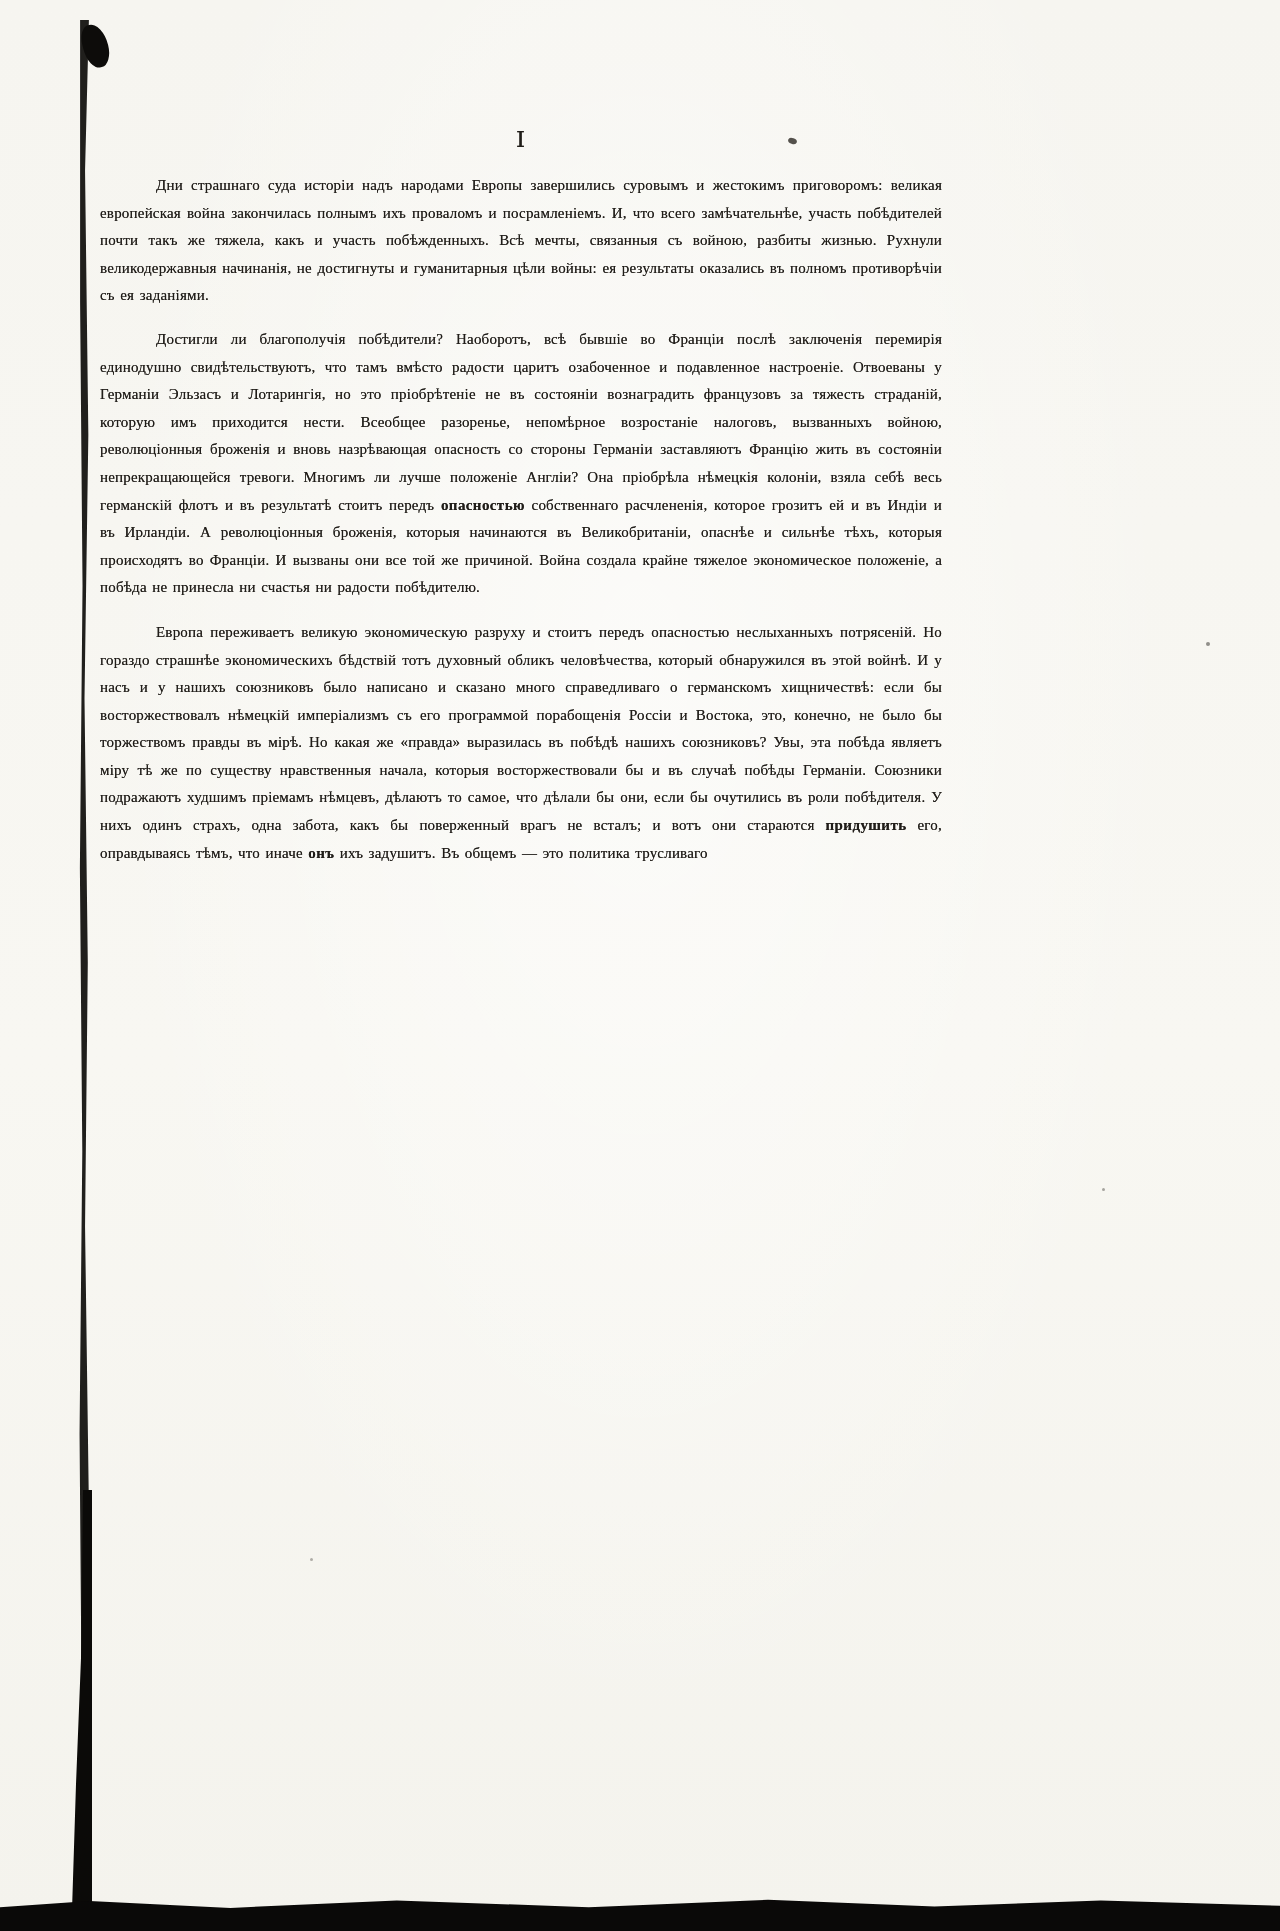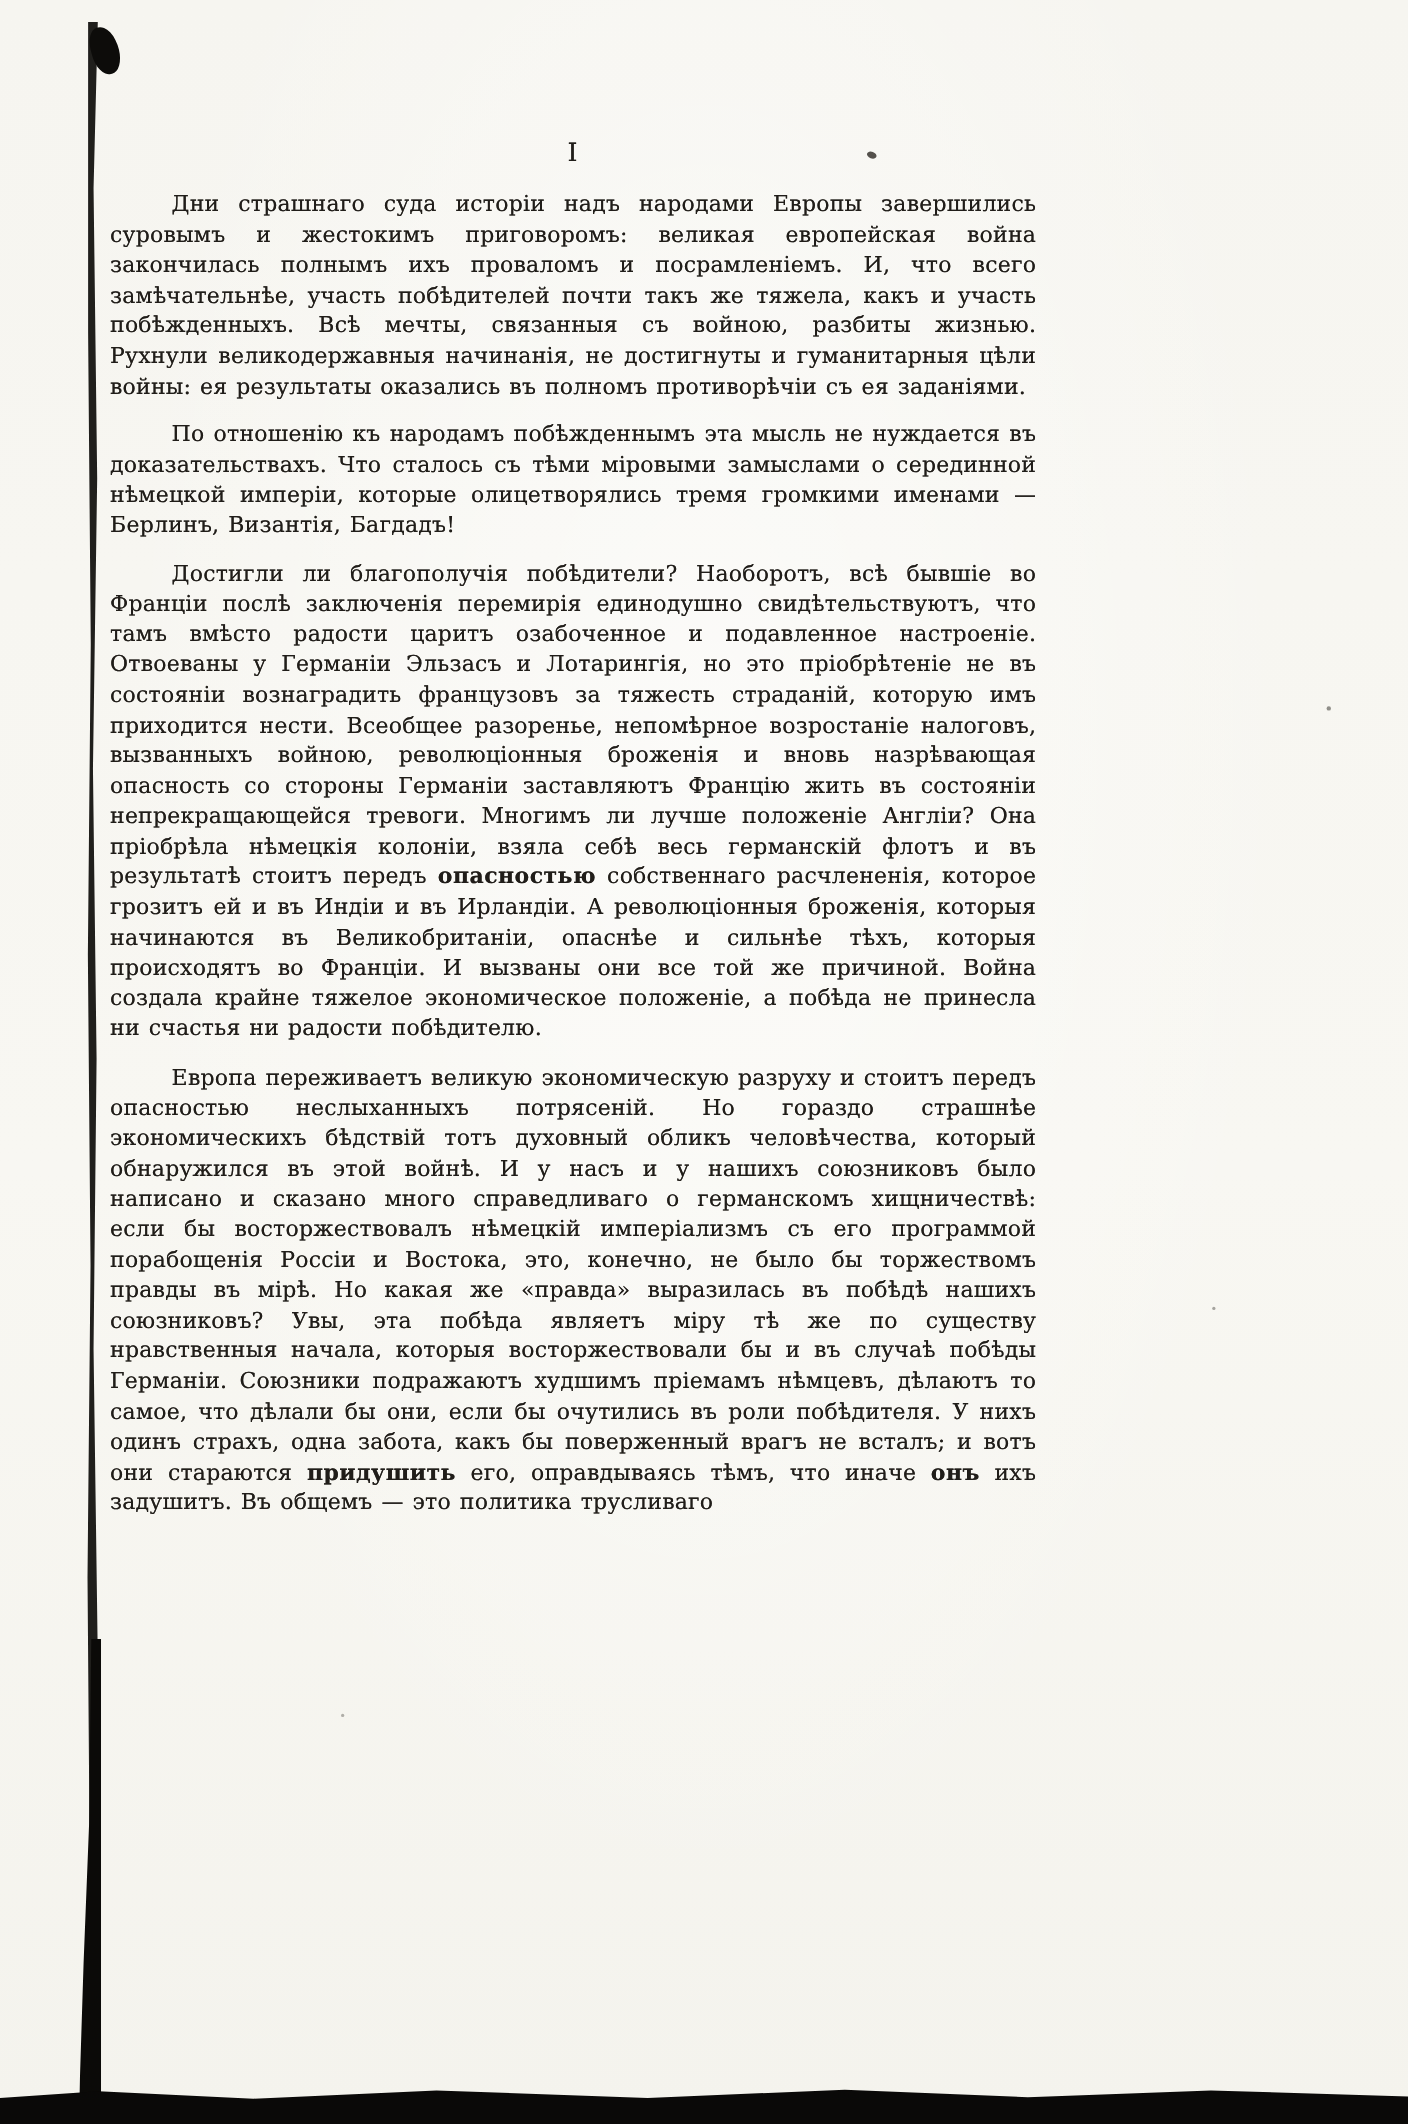--- a/index.html
+++ b/index.html
@@ -82,27 +82,28 @@
   }
   .page-number {
     text-align: center;
     font-size: 23px;
     letter-spacing: 1px;
     margin-bottom: 20px;
     text-shadow: 0 0 0.5px rgba(20,18,14,0.8);
   }
   .paragraphs p {
     margin: 16px 0 10px 0;
-    font-size: 20px;
+    font-size: 15px;
     line-height: 27.6px;
     text-align: justify;
     text-indent: 56px;
     letter-spacing: 0.2px;
     word-spacing: 1.5px;
     text-shadow: 0 0 0.6px rgba(25,22,18,0.75);
+    font-family: Liberation Serif, serif;
   }
   .paragraphs p:last-child {
     margin-top: 17px;
   }
   .paragraphs .bold {
     font-weight: bold;
     letter-spacing: 0.4px;
   }
 </style>
 </head>
@@ -116,19 +117,18 @@
   <div class="corner-blot"></div>
   <div class="speck speck-1"></div>
   <div class="speck speck-2"></div>
   <div class="speck speck-3"></div>
   <div class="speck speck-4"></div>
 
   <div class="text-column">
     <div class="page-number">I</div>
     <div class="paragraphs">
         <p><span>Дни страшнаго суда исторіи надъ народами Европы завершились суровымъ и жестокимъ приговоромъ: великая европейская война закончилась полнымъ ихъ проваломъ и посрамленіемъ. И, что всего замѣчательнѣе, участь побѣдителей почти такъ же тяжела, какъ и участь побѣжденныхъ. Всѣ мечты, связанныя съ войною, разбиты жизнью. Рухнули великодержавныя начинанія, не достигнуты и гуманитарныя цѣли войны: ея результаты оказались въ полномъ противорѣчіи съ ея заданіями.</span></p>
-        <p><span>По отношенію къ народамъ побѣжденнымъ эта мысль не нуждается въ доказательствахъ. Что сталось съ тѣми міровыми замыслами о серединной нѣмецкой имперіи, которые олицетворялись тремя громкими именами — Берлинъ, Византія, Багдадъ!</span></p>
         <p><span>Достигли ли благополучія побѣдители? Наоборотъ, всѣ бывшіе во Франціи послѣ заключенія перемирія единодушно свидѣтельствуютъ, что тамъ вмѣсто радости царитъ озабоченное и подавленное настроеніе. Отвоеваны у Германіи Эльзасъ и Лотарингія, но это пріобрѣтеніе не въ состояніи вознаградить французовъ за тяжесть страданій, которую имъ приходится нести. Всеобщее разоренье, непомѣрное возростаніе налоговъ, вызванныхъ войною, революціонныя броженія и вновь назрѣвающая опасность со стороны Германіи заставляютъ Францію жить въ состояніи непрекращающейся тревоги. Многимъ ли лучше положеніе Англіи? Она пріобрѣла нѣмецкія колоніи, взяла себѣ весь германскій флотъ и въ результатѣ стоитъ передъ </span><span class="bold">опасностью</span><span> собственнаго расчлененія, которое грозитъ ей и въ Индіи и въ Ирландіи. А революціонныя броженія, которыя начинаются въ Великобританіи, опаснѣе и сильнѣе тѣхъ, которыя происходятъ во Франціи. И вызваны они все той же причиной. Война создала крайне тяжелое экономическое положеніе, а побѣда не принесла ни счастья ни радости побѣдителю.</span></p>
         <p><span>Европа переживаетъ великую экономическую разруху и стоитъ передъ опасностью неслыханныхъ потрясеній. Но гораздо страшнѣе экономическихъ бѣдствій тотъ духовный обликъ человѣчества, который обнаружился въ этой войнѣ. И у насъ и у нашихъ союзниковъ было написано и сказано много справедливаго о германскомъ хищничествѣ: если бы восторжествовалъ нѣмецкій имперіализмъ съ его программой порабощенія Россіи и Востока, это, конечно, не было бы торжествомъ правды въ мірѣ. Но какая же «правда» выразилась въ побѣдѣ нашихъ союзниковъ? Увы, эта побѣда являетъ міру тѣ же по существу нравственныя начала, которыя восторжествовали бы и въ случаѣ побѣды Германіи. Союзники подражаютъ худшимъ пріемамъ нѣмцевъ, дѣлаютъ то самое, что дѣлали бы они, если бы очутились въ роли побѣдителя. У нихъ одинъ страхъ, одна забота, какъ бы поверженный врагъ не всталъ; и вотъ они стараются </span><span class="bold">придушить</span><span> его, оправдываясь тѣмъ, что иначе </span><span class="bold">онъ</span><span> ихъ задушитъ. Въ общемъ — это политика трусливаго</span></p>
       </div>
   </div>
 
 </div>
 
 </body></html>

